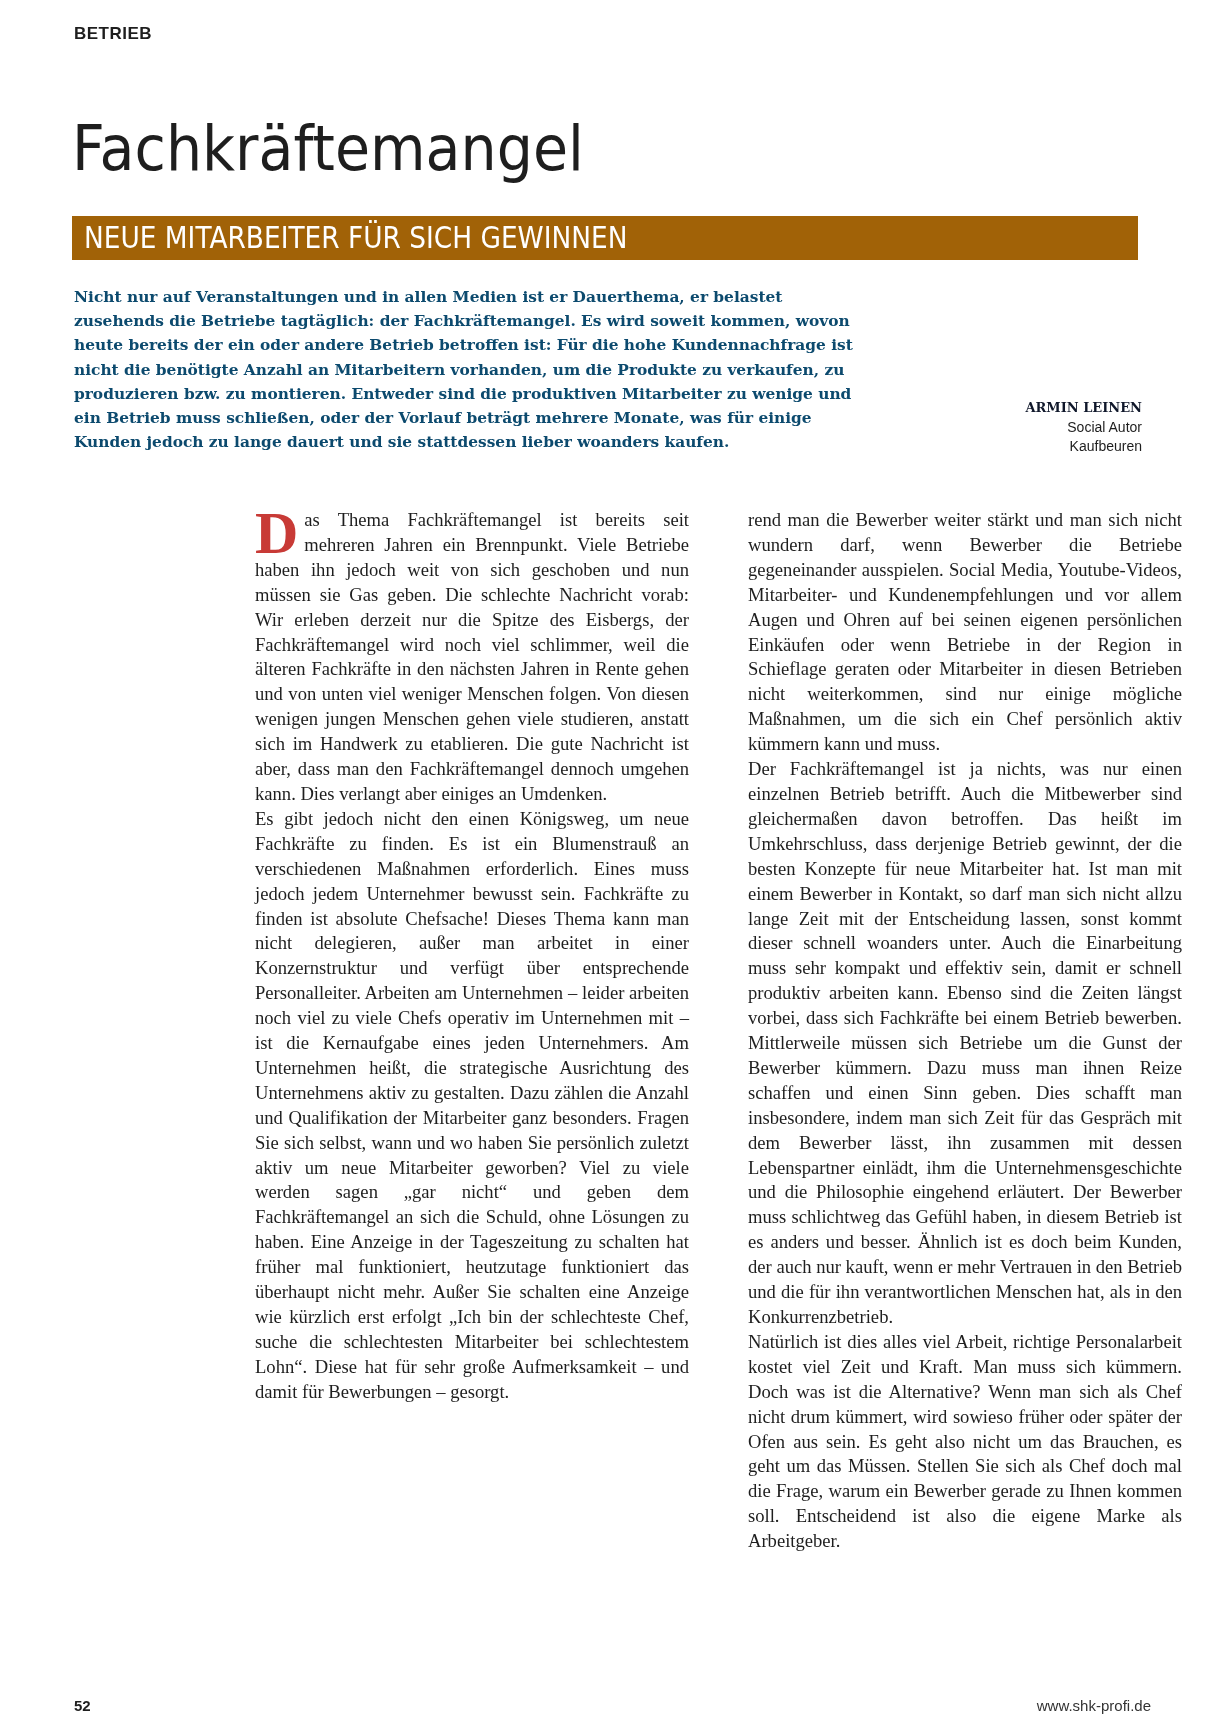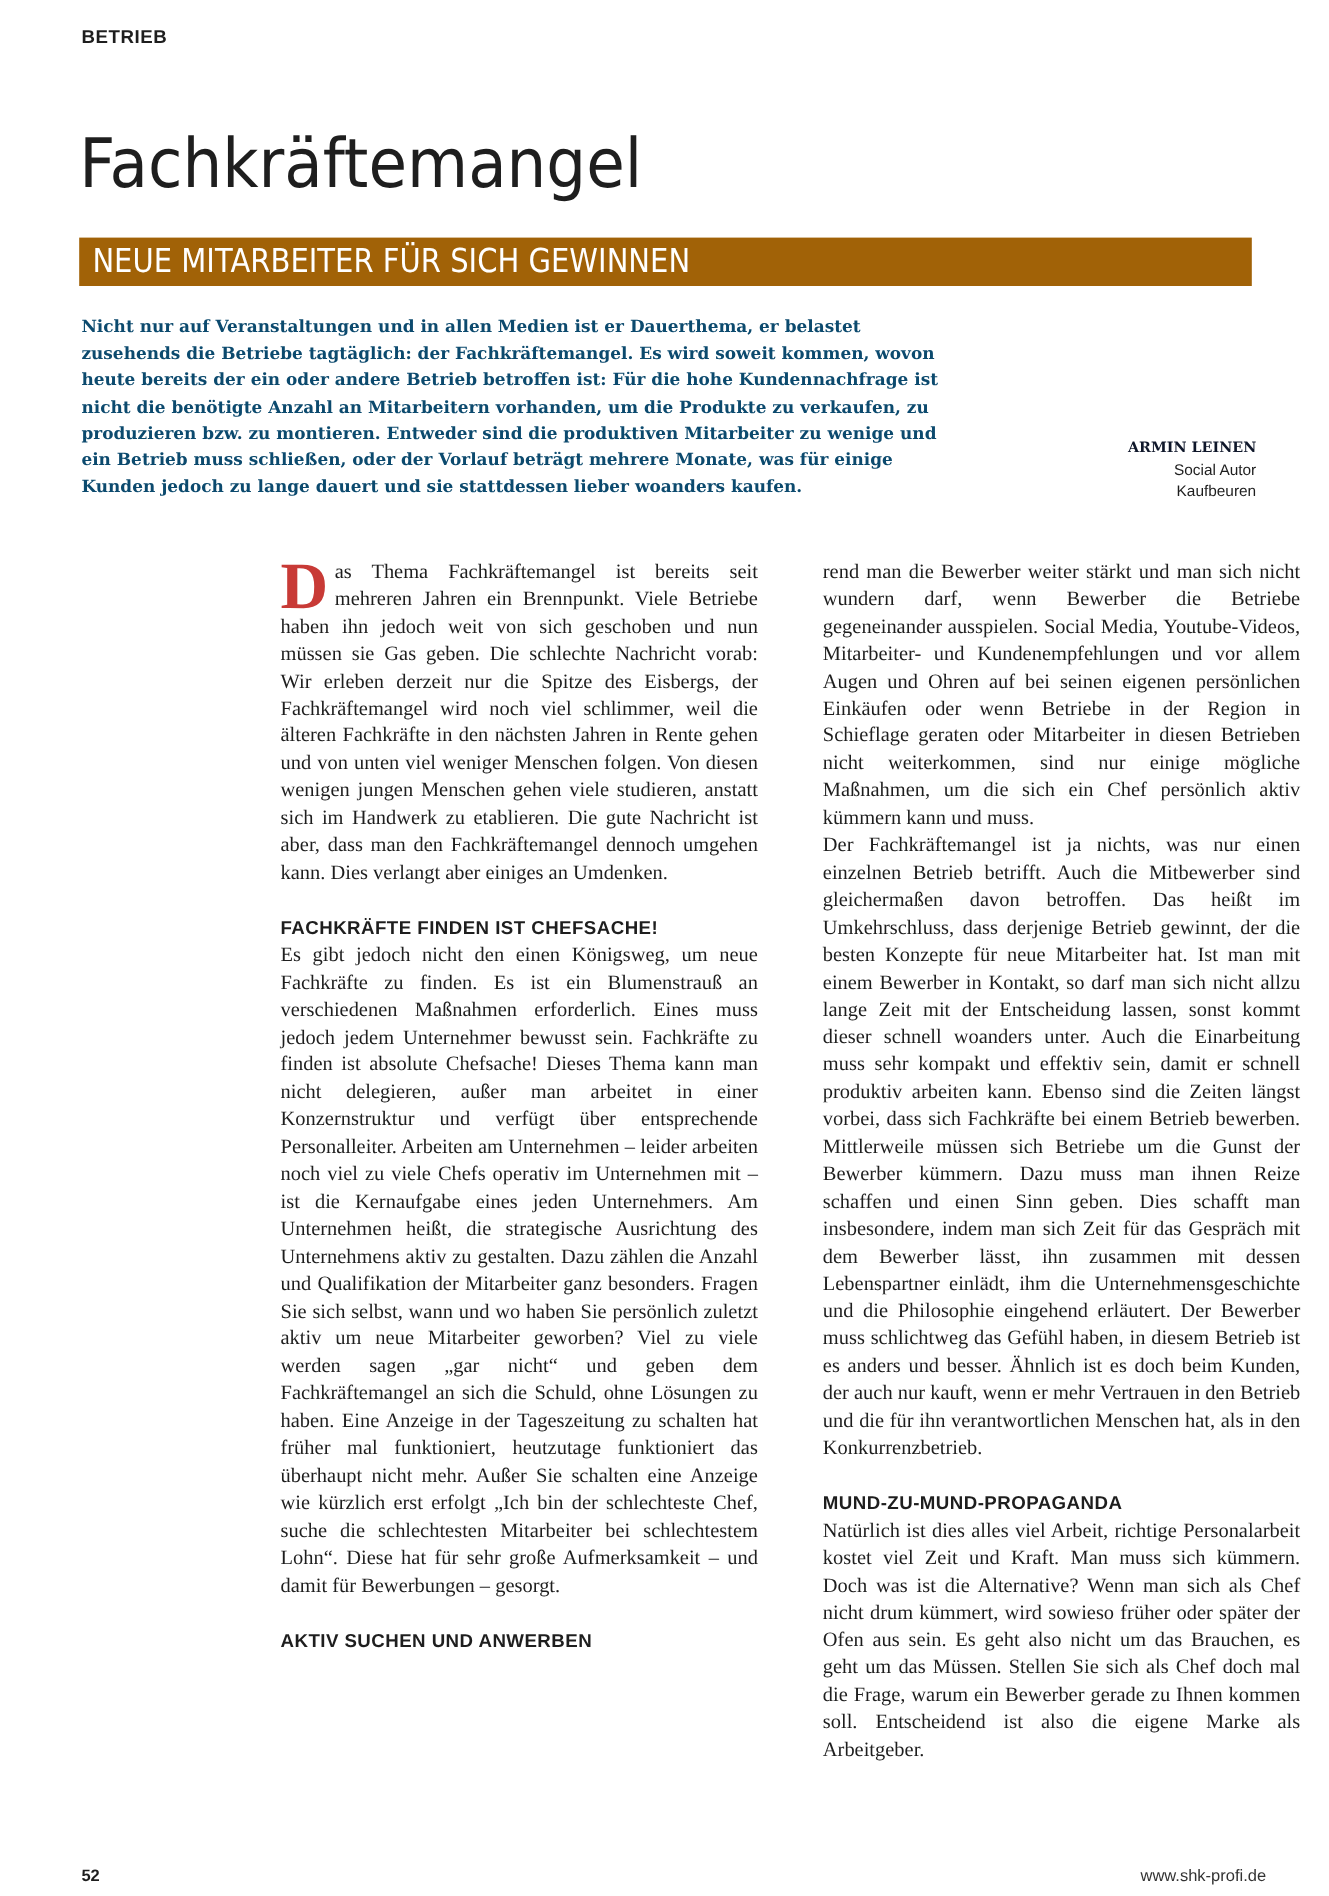--- a/index.html
+++ b/index.html
@@ -85,26 +85,23 @@
 <div class="author">
   <span class="author-name">ARMIN LEINEN</span>
   <span class="author-line">Social Autor</span>
   <span class="author-line">Kaufbeuren</span>
 </div>
 
 <div class="col col-left" style="text-align: justify; hyphens: auto;">
   <p>
     <span class="dropcap">D</span><span>as Thema Fachkräftemangel ist bereits seit mehreren Jahren ein Brennpunkt. Viele Betriebe haben ihn jedoch weit von sich geschoben und nun müssen sie Gas geben. Die schlechte Nachricht vorab: Wir erleben derzeit nur die Spitze des Eisbergs, der Fachkräftemangel wird noch viel schlimmer, weil die älteren Fachkräfte in den nächsten Jahren in Rente gehen und von unten viel weniger Menschen folgen. Von diesen wenigen jungen Menschen gehen viele studieren, anstatt sich im Handwerk zu etablieren. Die gute Nachricht ist aber, dass man den Fachkräftemangel dennoch umgehen kann. Dies verlangt aber einiges an Umdenken.</span>
   </p>
-  <span class="subhead">FACHKRÄFTE FINDEN IST CHEFSACHE!</span>
   <p>Es gibt jedoch nicht den einen Königsweg, um neue Fachkräfte zu finden. Es ist ein Blumenstrauß an verschiedenen Maßnahmen erforderlich. Eines muss jedoch jedem Unternehmer bewusst sein. Fachkräfte zu finden ist absolute Chefsache! Dieses Thema kann man nicht delegieren, außer man arbeitet in einer Konzernstruktur und verfügt über entsprechende Personalleiter. Arbeiten am Unternehmen – leider arbeiten noch viel zu viele Chefs operativ im Unternehmen mit – ist die Kernaufgabe eines jeden Unternehmers. Am Unternehmen heißt, die strategische Ausrichtung des Unternehmens aktiv zu gestalten. Dazu zählen die Anzahl und Qualifikation der Mitarbeiter ganz besonders. Fragen Sie sich selbst, wann und wo haben Sie persönlich zuletzt aktiv um neue Mitarbeiter geworben? Viel zu viele werden sagen „gar nicht“ und geben dem Fachkräftemangel an sich die Schuld, ohne Lösungen zu haben. Eine Anzeige in der Tageszeitung zu schalten hat früher mal funktioniert, heutzutage funktioniert das überhaupt nicht mehr. Außer Sie schalten eine Anzeige wie kürzlich erst erfolgt „Ich bin der schlechteste Chef, suche die schlechtesten Mitarbeiter bei schlechtestem Lohn“. Diese hat für sehr große Aufmerksamkeit – und damit für Bewerbungen – gesorgt.</p>
-  <span class="subhead">AKTIV SUCHEN UND ANWERBEN</span>
 </div>
 
 <div class="col col-right" style="text-align: justify; hyphens: auto;">
   <p>rend man die Bewerber weiter stärkt und man sich nicht wundern darf, wenn Bewerber die Betriebe gegeneinander ausspielen. Social Media, Youtube-Videos, Mitarbeiter- und Kundenempfehlungen und vor allem Augen und Ohren auf bei seinen eigenen persönlichen Einkäufen oder wenn Betriebe in der Region in Schieflage geraten oder Mitarbeiter in diesen Betrieben nicht weiterkommen, sind nur einige mögliche Maßnahmen, um die sich ein Chef persönlich aktiv kümmern kann und muss.</p>
   <p>Der Fachkräftemangel ist ja nichts, was nur einen einzelnen Betrieb betrifft. Auch die Mitbewerber sind gleichermaßen davon betroffen. Das heißt im Umkehrschluss, dass derjenige Betrieb gewinnt, der die besten Konzepte für neue Mitarbeiter hat. Ist man mit einem Bewerber in Kontakt, so darf man sich nicht allzu lange Zeit mit der Entscheidung lassen, sonst kommt dieser schnell woanders unter. Auch die Einarbeitung muss sehr kompakt und effektiv sein, damit er schnell produktiv arbeiten kann. Ebenso sind die Zeiten längst vorbei, dass sich Fachkräfte bei einem Betrieb bewerben. Mittlerweile müssen sich Betriebe um die Gunst der Bewerber kümmern. Dazu muss man ihnen Reize schaffen und einen Sinn geben. Dies schafft man insbesondere, indem man sich Zeit für das Gespräch mit dem Bewerber lässt, ihn zusammen mit dessen Lebenspartner einlädt, ihm die Unternehmensgeschichte und die Philosophie eingehend erläutert. Der Bewerber muss schlichtweg das Gefühl haben, in diesem Betrieb ist es anders und besser. Ähnlich ist es doch beim Kunden, der auch nur kauft, wenn er mehr Vertrauen in den Betrieb und die für ihn verantwortlichen Menschen hat, als in den Konkurrenzbetrieb.</p>
-  <span class="subhead">MUND-ZU-MUND-PROPAGANDA</span>
   <p>Natürlich ist dies alles viel Arbeit, richtige Personalarbeit kostet viel Zeit und Kraft. Man muss sich kümmern. Doch was ist die Alternative? Wenn man sich als Chef nicht drum kümmert, wird sowieso früher oder später der Ofen aus sein. Es geht also nicht um das Brauchen, es geht um das Müssen. Stellen Sie sich als Chef doch mal die Frage, warum ein Bewerber gerade zu Ihnen kommen soll. Entscheidend ist also die eigene Marke als Arbeitgeber.</p>
 </div>
 
 <div class="page-number">52</div>
 <div class="website">www.shk-profi.de</div>
 
 </body></html>

